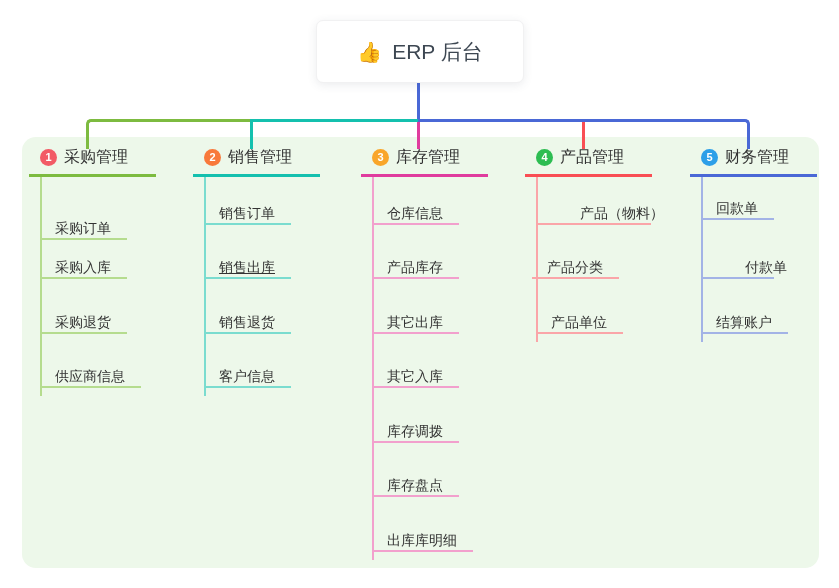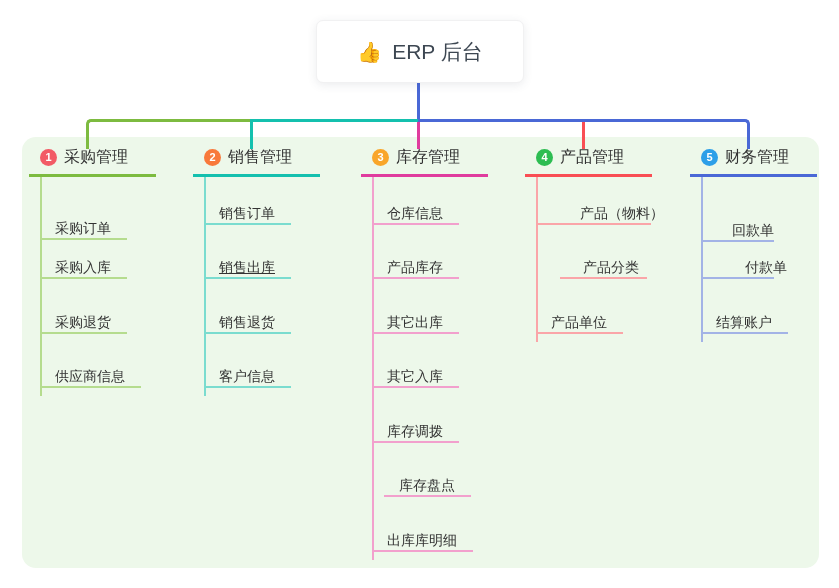--- a/index.html
+++ b/index.html
@@ -77,32 +77,32 @@
       <div class="branch-header" style="left: 361px; top: 147px; width: 116px; border-bottom-color: rgb(224, 60, 158);">
         <span class="badge" style="background: rgb(249, 166, 42);">3</span>
         <span>库存管理</span>
       </div>
       <div class="vline" style="left: 372px; top: 177px; height: 383px; background: rgb(242, 160, 205);"></div>
       <div class="sub-item" style="left: 372px; top: 205px; width: 87px; border-bottom-color: rgb(242, 160, 205);"><span>仓库信息</span></div>
       <div class="sub-item" style="left: 372px; top: 259px; width: 87px; border-bottom-color: rgb(242, 160, 205);"><span>产品库存</span></div>
       <div class="sub-item" style="left: 372px; top: 314px; width: 87px; border-bottom-color: rgb(242, 160, 205);"><span>其它出库</span></div>
       <div class="sub-item" style="left: 372px; top: 368px; width: 87px; border-bottom-color: rgb(242, 160, 205);"><span>其它入库</span></div>
       <div class="sub-item" style="left: 372px; top: 423px; width: 87px; border-bottom-color: rgb(242, 160, 205);"><span>库存调拨</span></div>
-      <div class="sub-item" style="left: 372px; top: 477px; width: 87px; border-bottom-color: rgb(242, 160, 205); margin-left: 12px;"><span>库存盘点</span></div>
+      <div class="sub-item" style="left: 372px; top: 477px; width: 87px; border-bottom-color: rgb(242, 160, 205);"><span>库存盘点</span></div>
       <div class="sub-item" style="left: 372px; top: 532px; width: 101px; border-bottom-color: rgb(242, 160, 205);"><span>出库库明细</span></div>
       <div class="branch-header" style="left: 525px; top: 147px; width: 116px; border-bottom-color: rgb(249, 78, 84);">
         <span class="badge" style="background: rgb(45, 189, 82);">4</span>
         <span>产品管理</span>
       </div>
       <div class="vline" style="left: 536px; top: 177px; height: 165px; background: rgb(250, 165, 168);"></div>
       <div class="sub-item" style="left: 536px; top: 205px; width: 115px; border-bottom-color: rgb(250, 165, 168); padding-left: 44px;"><span>产品（物料）</span></div>
-      <div class="sub-item" style="left: 560px; top: 259px; width: 87px; border-bottom-color: rgb(250, 165, 168); text-align: center;"><span>产品分类</span></div>
+      <div class="sub-item" style="left: 532px; top: 259px; width: 87px; border-bottom-color: rgb(250, 165, 168);"><span>产品分类</span></div>
       <div class="sub-item" style="left: 536px; top: 314px; width: 87px; border-bottom-color: rgb(250, 165, 168);"><span>产品单位</span></div>
       <div class="branch-header" style="left: 690px; top: 147px; width: 116px; border-bottom-color: rgb(74, 104, 214);">
         <span class="badge" style="background: rgb(45, 159, 232);">5</span>
         <span>财务管理</span>
       </div>
       <div class="vline" style="left: 701px; top: 177px; height: 165px; background: rgb(163, 179, 230);"></div>
-      <div class="sub-item" style="left: 701px; top: 222px; width: 73px; border-bottom-color: rgb(163, 179, 230); text-align: right;"><span>回款单</span></div>
+      <div class="sub-item" style="left: 701px; top: 200px; width: 73px; border-bottom-color: rgb(163, 179, 230);"><span>回款单</span></div>
       <div class="sub-item" style="left: 701px; top: 259px; width: 73px; border-bottom-color: rgb(163, 179, 230); padding-left: 44px;"><span>付款单</span></div>
       <div class="sub-item" style="left: 701px; top: 314px; width: 87px; border-bottom-color: rgb(163, 179, 230);"><span>结算账户</span></div>
     </div>
 </div>
 
 </body></html>

